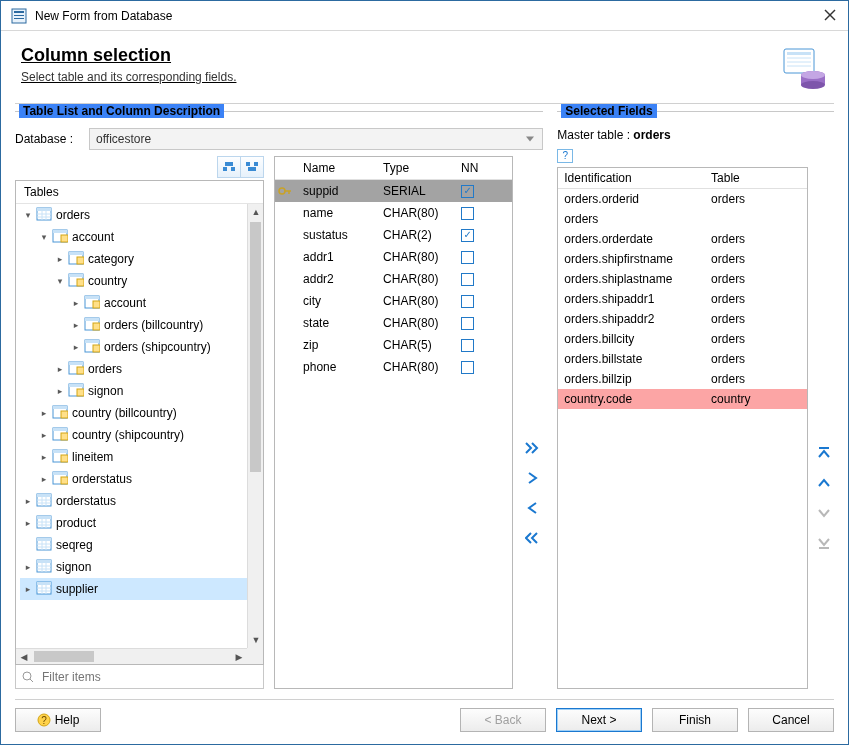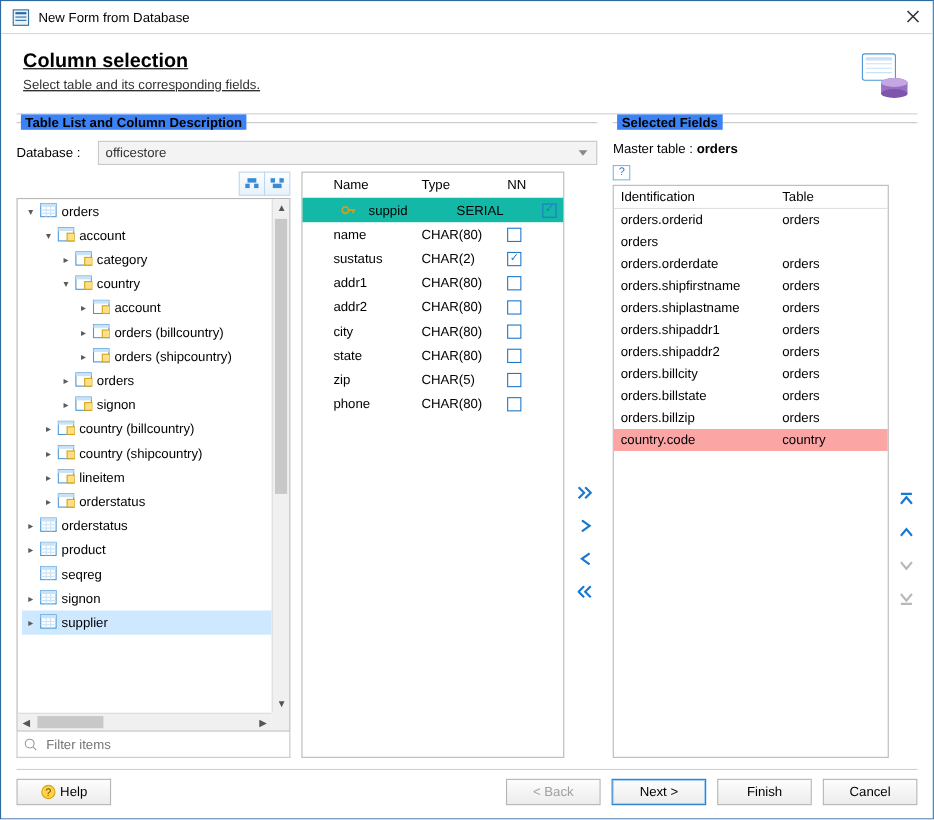--- a/index.html
+++ b/index.html
@@ -55,21 +55,21 @@
   .filter { border: 1px solid #c8c8c8; border-top: 0; height: 24px; display: flex; align-items: center; padding: 0 6px; color: #888; gap: 6px; }
   .filter input { border: 0; outline: 0; flex: 1; font-size: 12px; color: #888; }
   .col-panel { flex: 1; border: 1px solid #b8b8b8; display: flex; flex-direction: column; min-width: 0; }
   .col-head, .col-row { display: flex; align-items: center; }
   .col-head { border-bottom: 1px solid #e0e0e0; }
   .col-head > div, .col-row > div { padding: 4px 8px; }
   .c-key { width: 20px; flex:none; padding:4px 2px !important; display:flex; justify-content:center;}
   .c-name { width: 80px; flex:none; }
   .c-type { width: 78px; flex:none; }
   .c-nn { width: 40px; flex:none; display:flex; justify-content:flex-start; }
-  .col-row.sel { background: #14b8a6; padding-left: 32px; }
+  .col-row.sel { background: #a3a3a3; }
   .chk { width: 13px; height: 13px; border: 1px solid #2179c8; display:inline-flex; align-items:center; justify-content:center; }
   .chk.on::after { content:"✓"; font-size:10px; color:#2179c8; line-height:1; }
   .movers { width: 20px; display:flex; flex-direction:column; align-items:center; justify-content:center; gap: 14px; margin-top:140px; }
   .movers2 { width: 20px; display:flex; flex-direction:column; align-items:center; justify-content:center; gap: 14px; margin-top:140px; }
   .mbtn { width:18px; height:16px; display:flex; align-items:center; justify-content:center; cursor:pointer; color:#1a78d0; }
   .mbtn.disabled { color:#b8b8b8; cursor:default; }
   .right-body { flex:1; display:flex; gap:6px; min-height:0; }
   .sel-panel { flex:1; border:1px solid #b8b8b8; display:flex; flex-direction:column; min-width:0; }
   .sel-head, .sel-row { display:flex; }
   .sel-head { border-bottom:1px solid #e0e0e0; }
@@ -158,20 +158,21 @@
             <div class="tbtn">
               <svg width="14" height="12">
                   <rect x="3" y="6" width="8" height="4" fill="#3a8bd4"></rect>
                   <rect x="1" y="1" width="4" height="4" fill="#3a8bd4"></rect>
                   <rect x="9" y="1" width="4" height="4" fill="#3a8bd4"></rect>
                 </svg>
             </div>
           </div>
 
           <div class="tree-box">
+            <div class="tree-header">Tables</div>
             <div class="tree-scroll">
               <div class="tree-scroll-inner">
                 <div class="tree" id="tree">
                     <ul>
                       <li>
                         <div class="node">
                           <span class="tw">▾</span>
                           <span class="ic">
                             <svg width="16" height="14">
                               <rect x="1" y="1" width="14" height="12" fill="#fff" stroke="#4a96d6"></rect>

